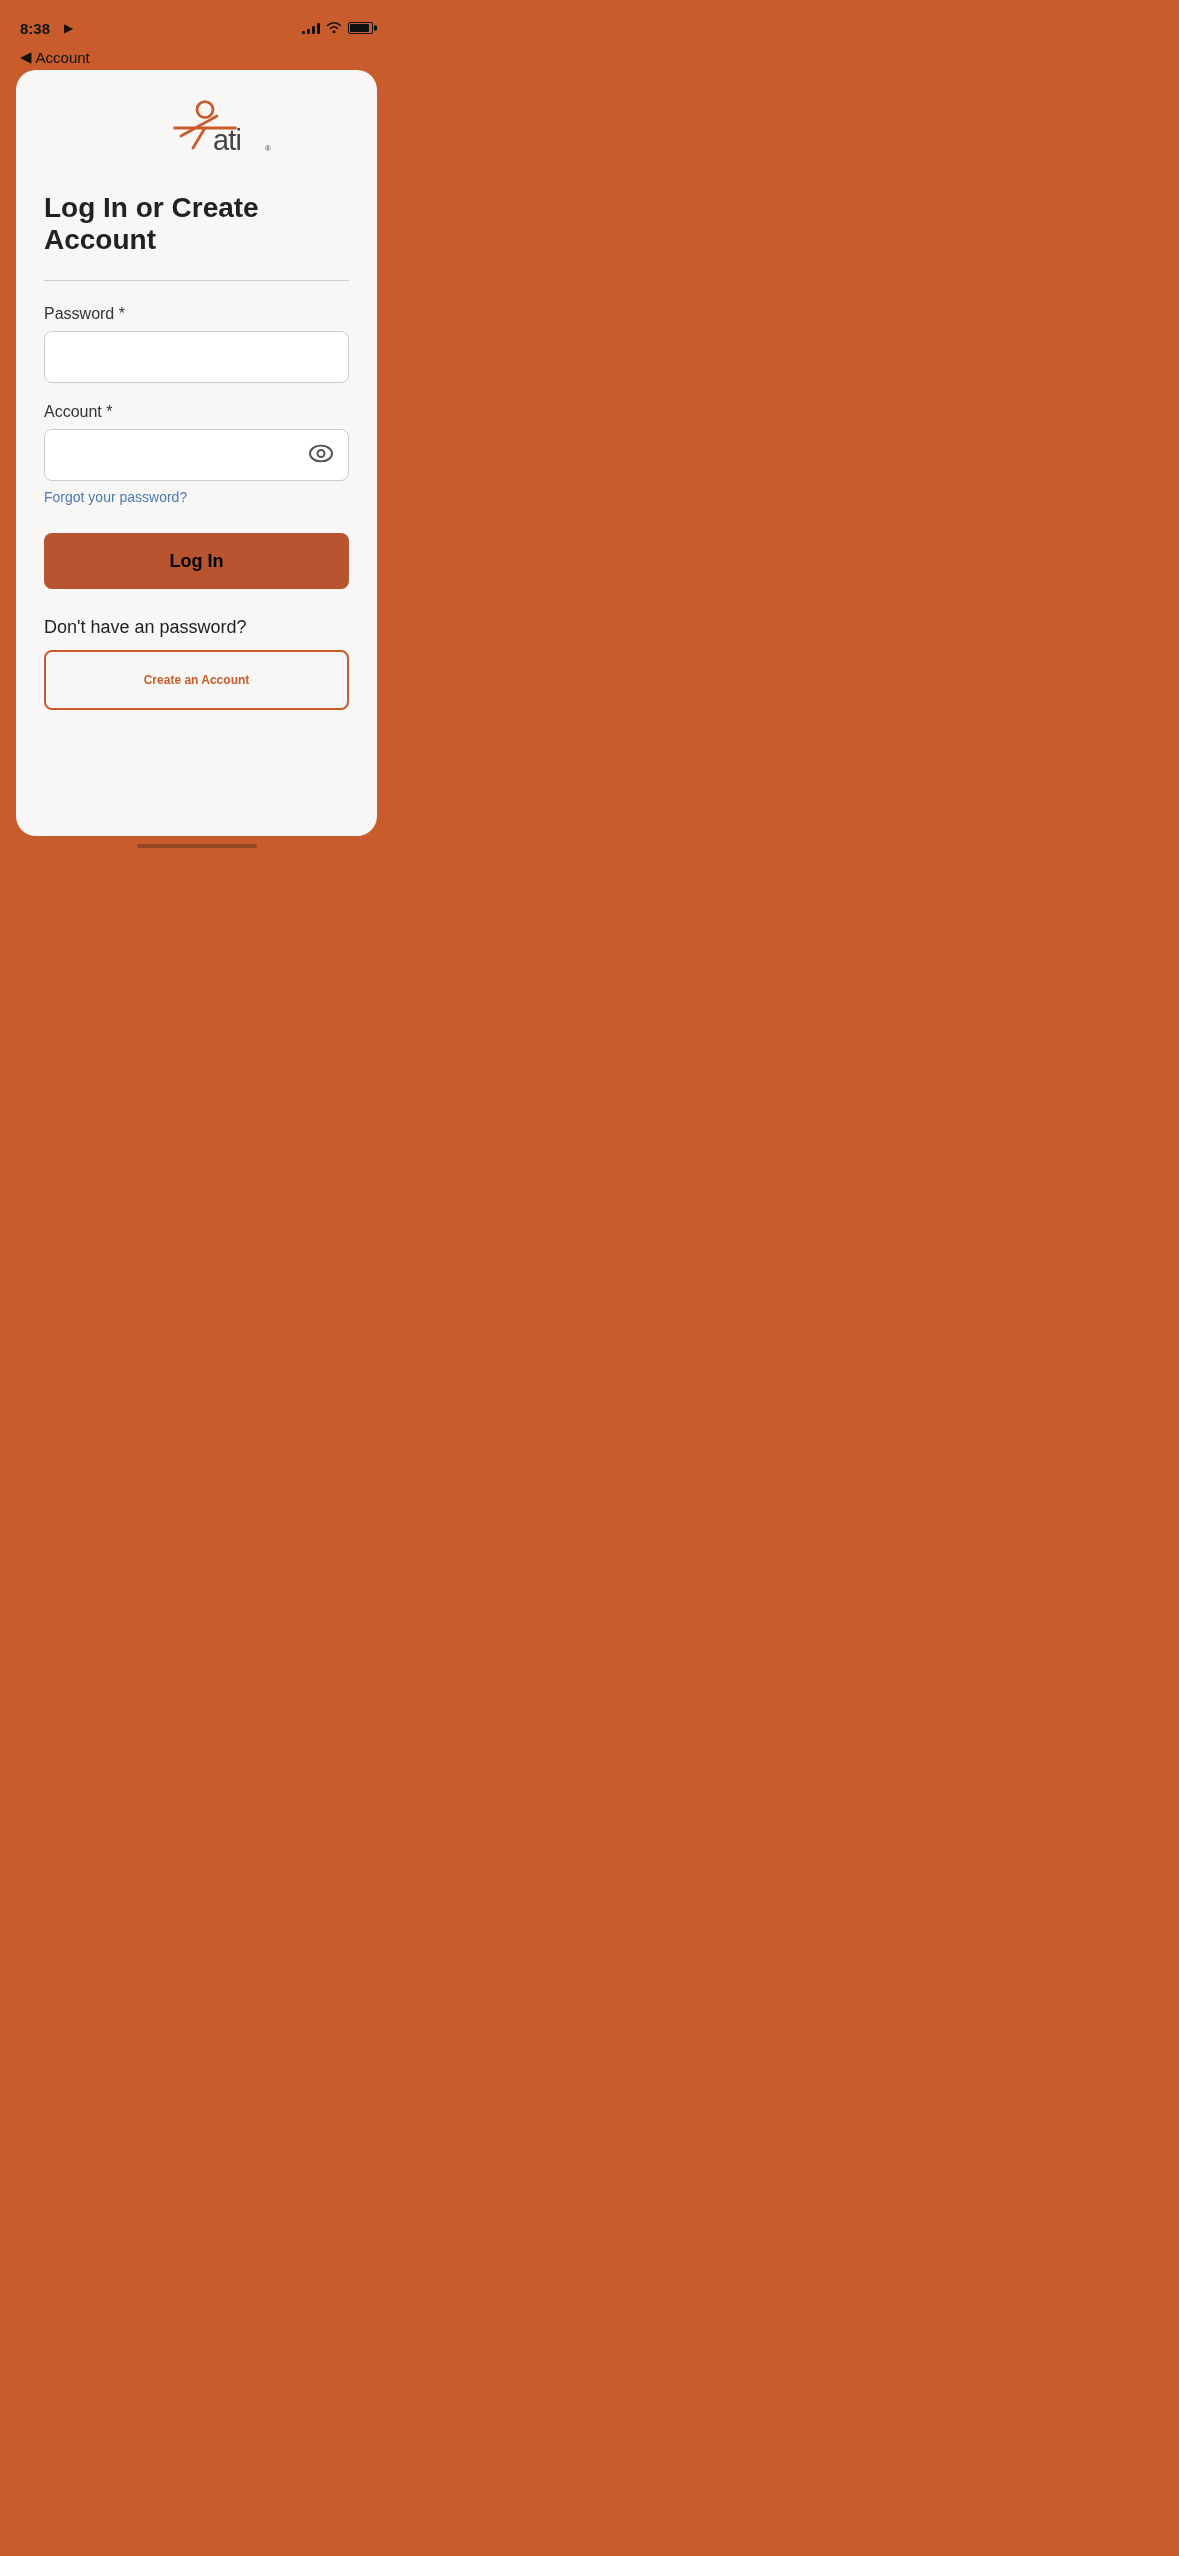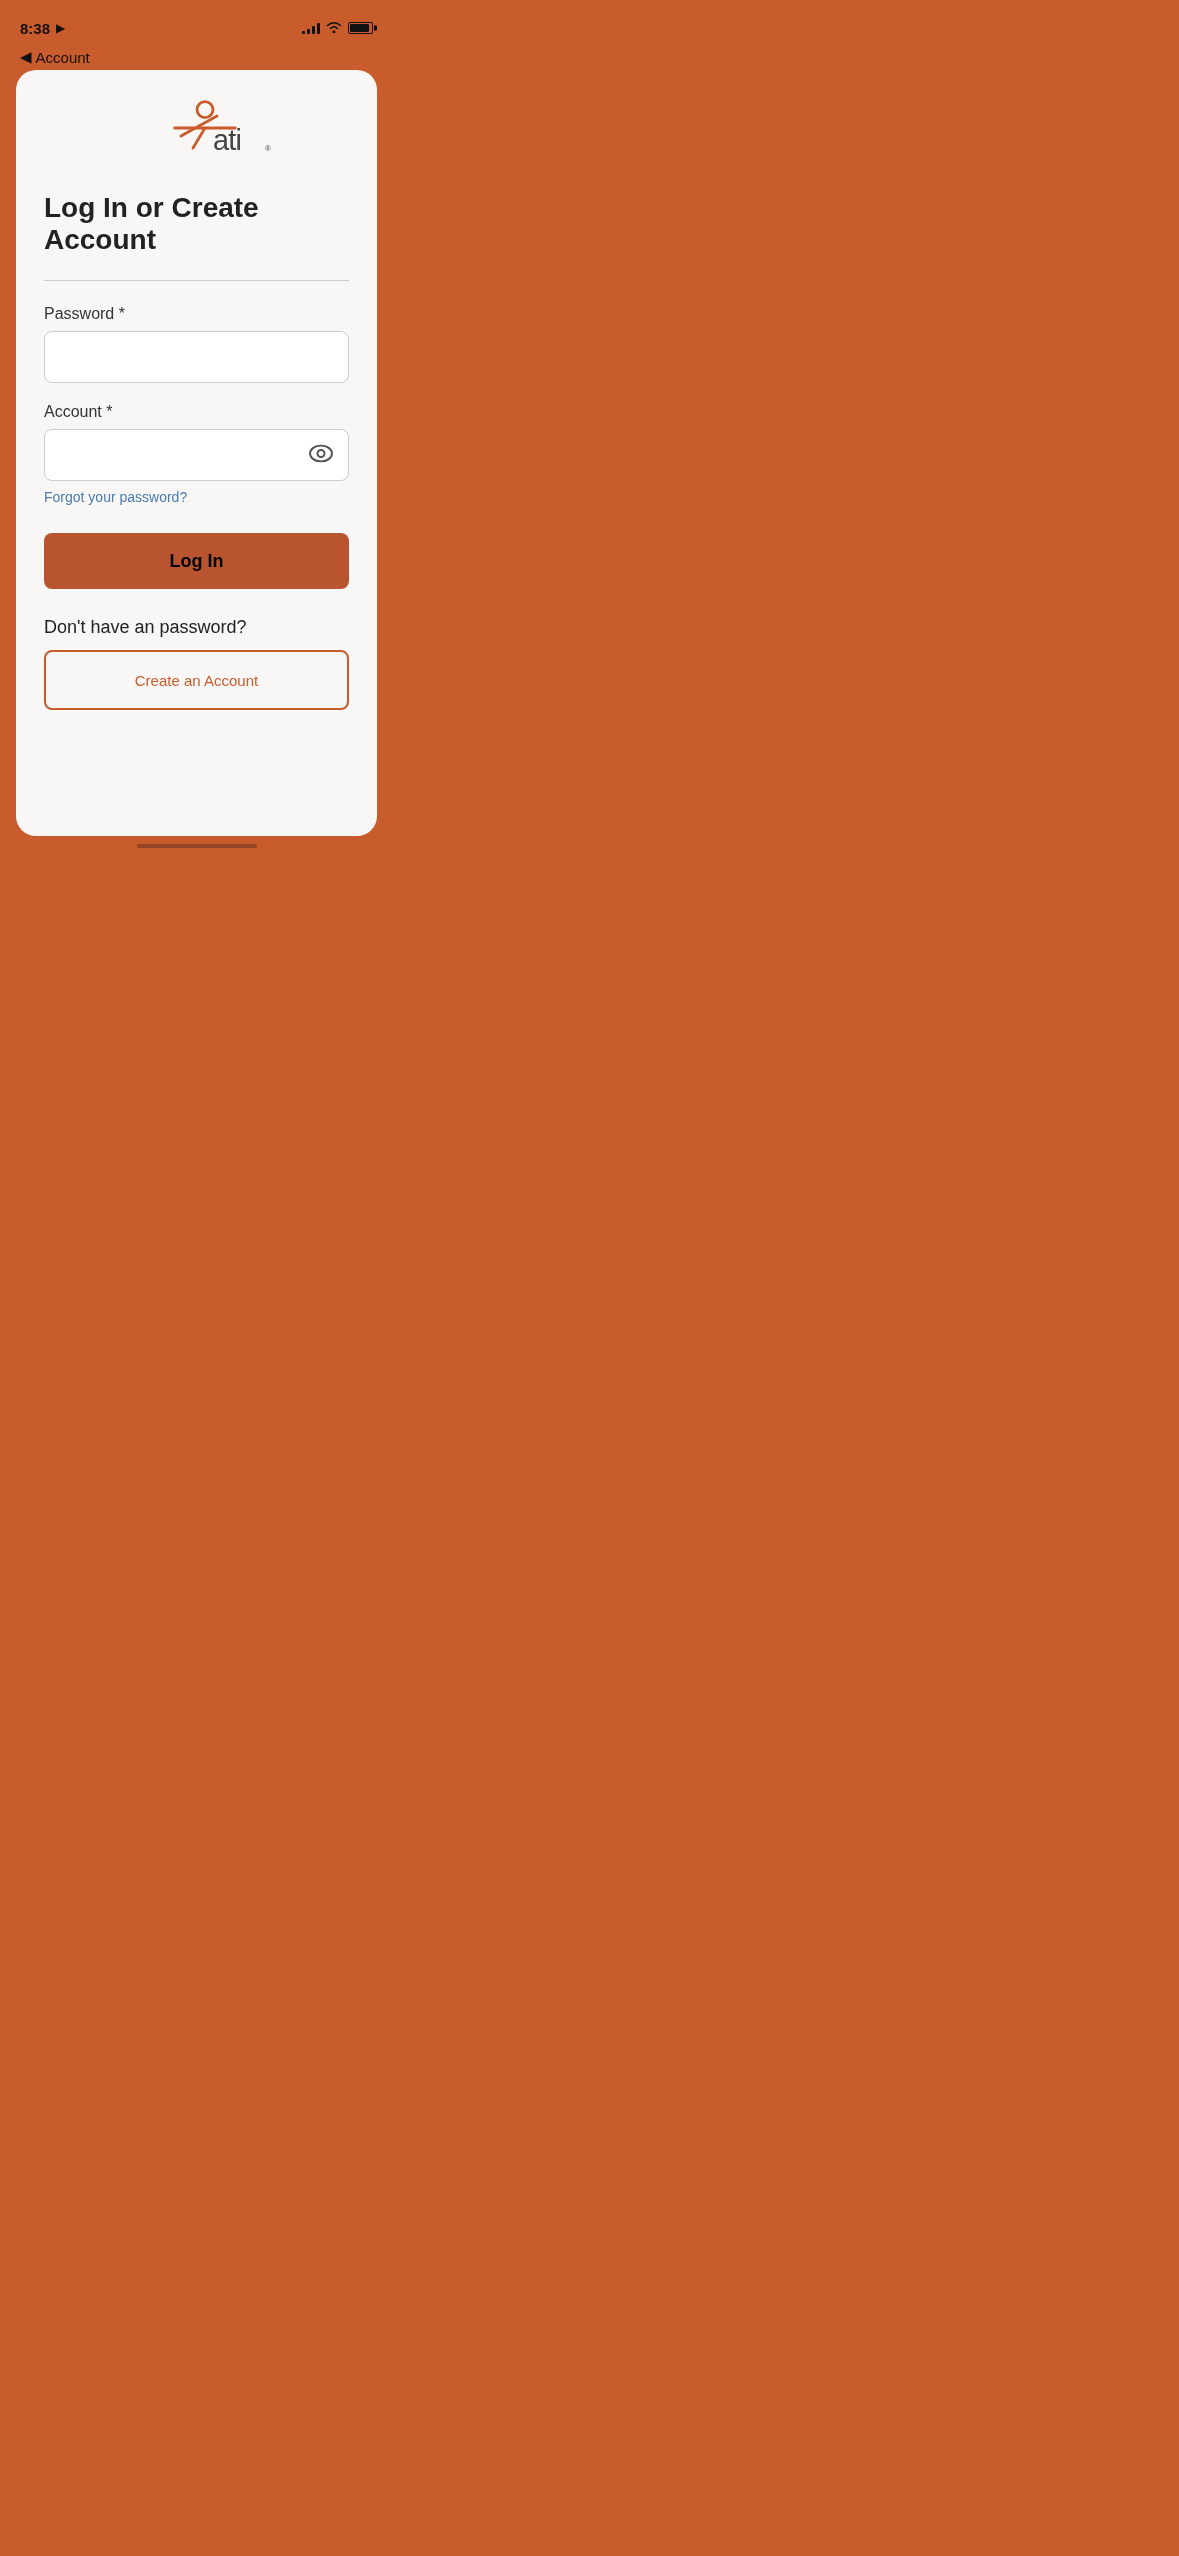--- a/index.html
+++ b/index.html
@@ -24,21 +24,21 @@
       display: flex;
       align-items: center;
       justify-content: space-between;
       padding: 12px 20px 0 20px;
       flex-shrink: 0;
     }
 
     .status-left {
       display: flex;
       align-items: center;
-      gap: 6px;
+      gap: 14px;
     }
 
     .status-time {
       font-size: 15px;
       font-weight: 600;
       color: #111;
     }
 
     .location-icon {
       font-size: 12px;
@@ -233,22 +233,22 @@
       margin-bottom: 12px;
     }
 
     .create-account-btn {
       width: 100%;
       height: 60px;
       background: transparent;
       border: 2px solid #C85C2D;
       border-radius: 8px;
       color: #C85C2D;
-      font-size: 15px;
-      font-weight: 400;
+      font-size: 12px;
+      font-weight: 700;
       cursor: pointer;
     }
 
     
     .home-indicator {
       width: 100%;
       display: flex;
       justify-content: center;
       padding: 8px 0 4px 0;
       flex-shrink: 0;

